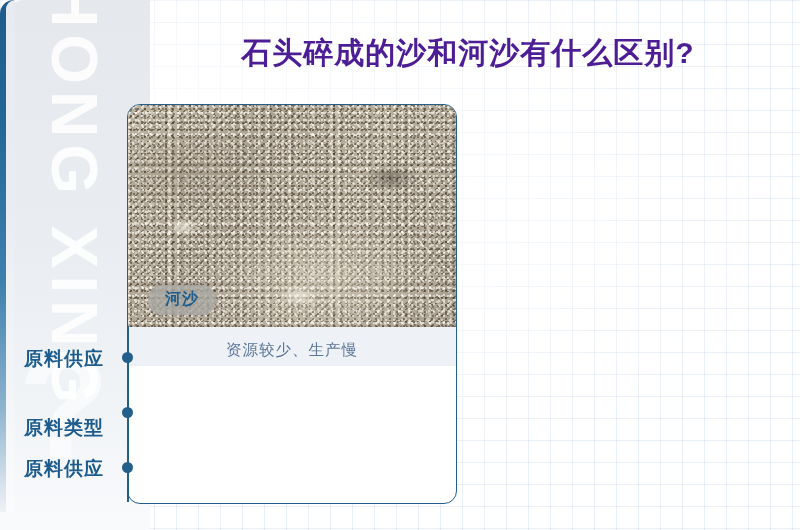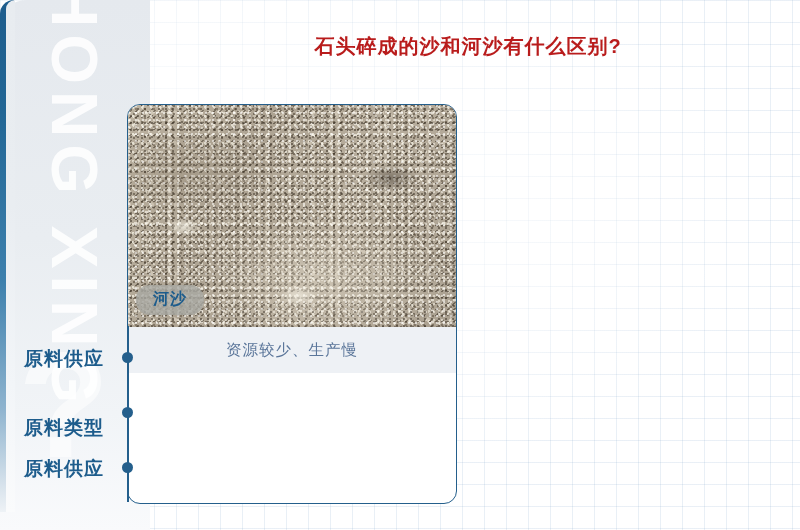--- a/index.html
+++ b/index.html
@@ -65,23 +65,23 @@
     font-size:150px; font-weight:bold;
     color:rgba(255,255,255,0.55);
     line-height:1;
     user-select:none;
   }
 
   
   .title {
     position:absolute; left:150px; top:33px; width:636px;
     text-align:center;
-    font-size:20px;
-    font-weight:bold;
-    color:#b91c1c;
+    font-size:30px;
+    font-weight:bold;
+    color:#4c1d95;
     letter-spacing:1px;
     white-space:nowrap;
   }
 
   
   .card {
     position:absolute;
     top:104px;
     width:330px;
     height:400px;
@@ -171,27 +171,27 @@
     bottom:12px;
     padding:4px 17px 5px 17px;
     background:rgba(168,168,162,0.82);
     border-radius:14px;
     color:#1d5c8c;
     font-size:16px;
     font-weight:bold;
     letter-spacing:1px;
     white-space:nowrap;
   }
-  .photo-tag.left-tag  { left:8px;text-align:center; }
+  .photo-tag.left-tag  { left:20px;text-align:center; }
   .photo-tag.right-tag { right:18px; }
 
   
   .rows { position:relative; }
   .row {
-    height:46px;
+    height:39px;
     line-height:46px;
     text-align:center;
     font-size:15.5px;
     color:#5b769a;
     letter-spacing:1px;
     white-space:nowrap;
   }
   .row.striped { background:#eef1f5; }
   .row.plain   { background:#ffffff; }
 

